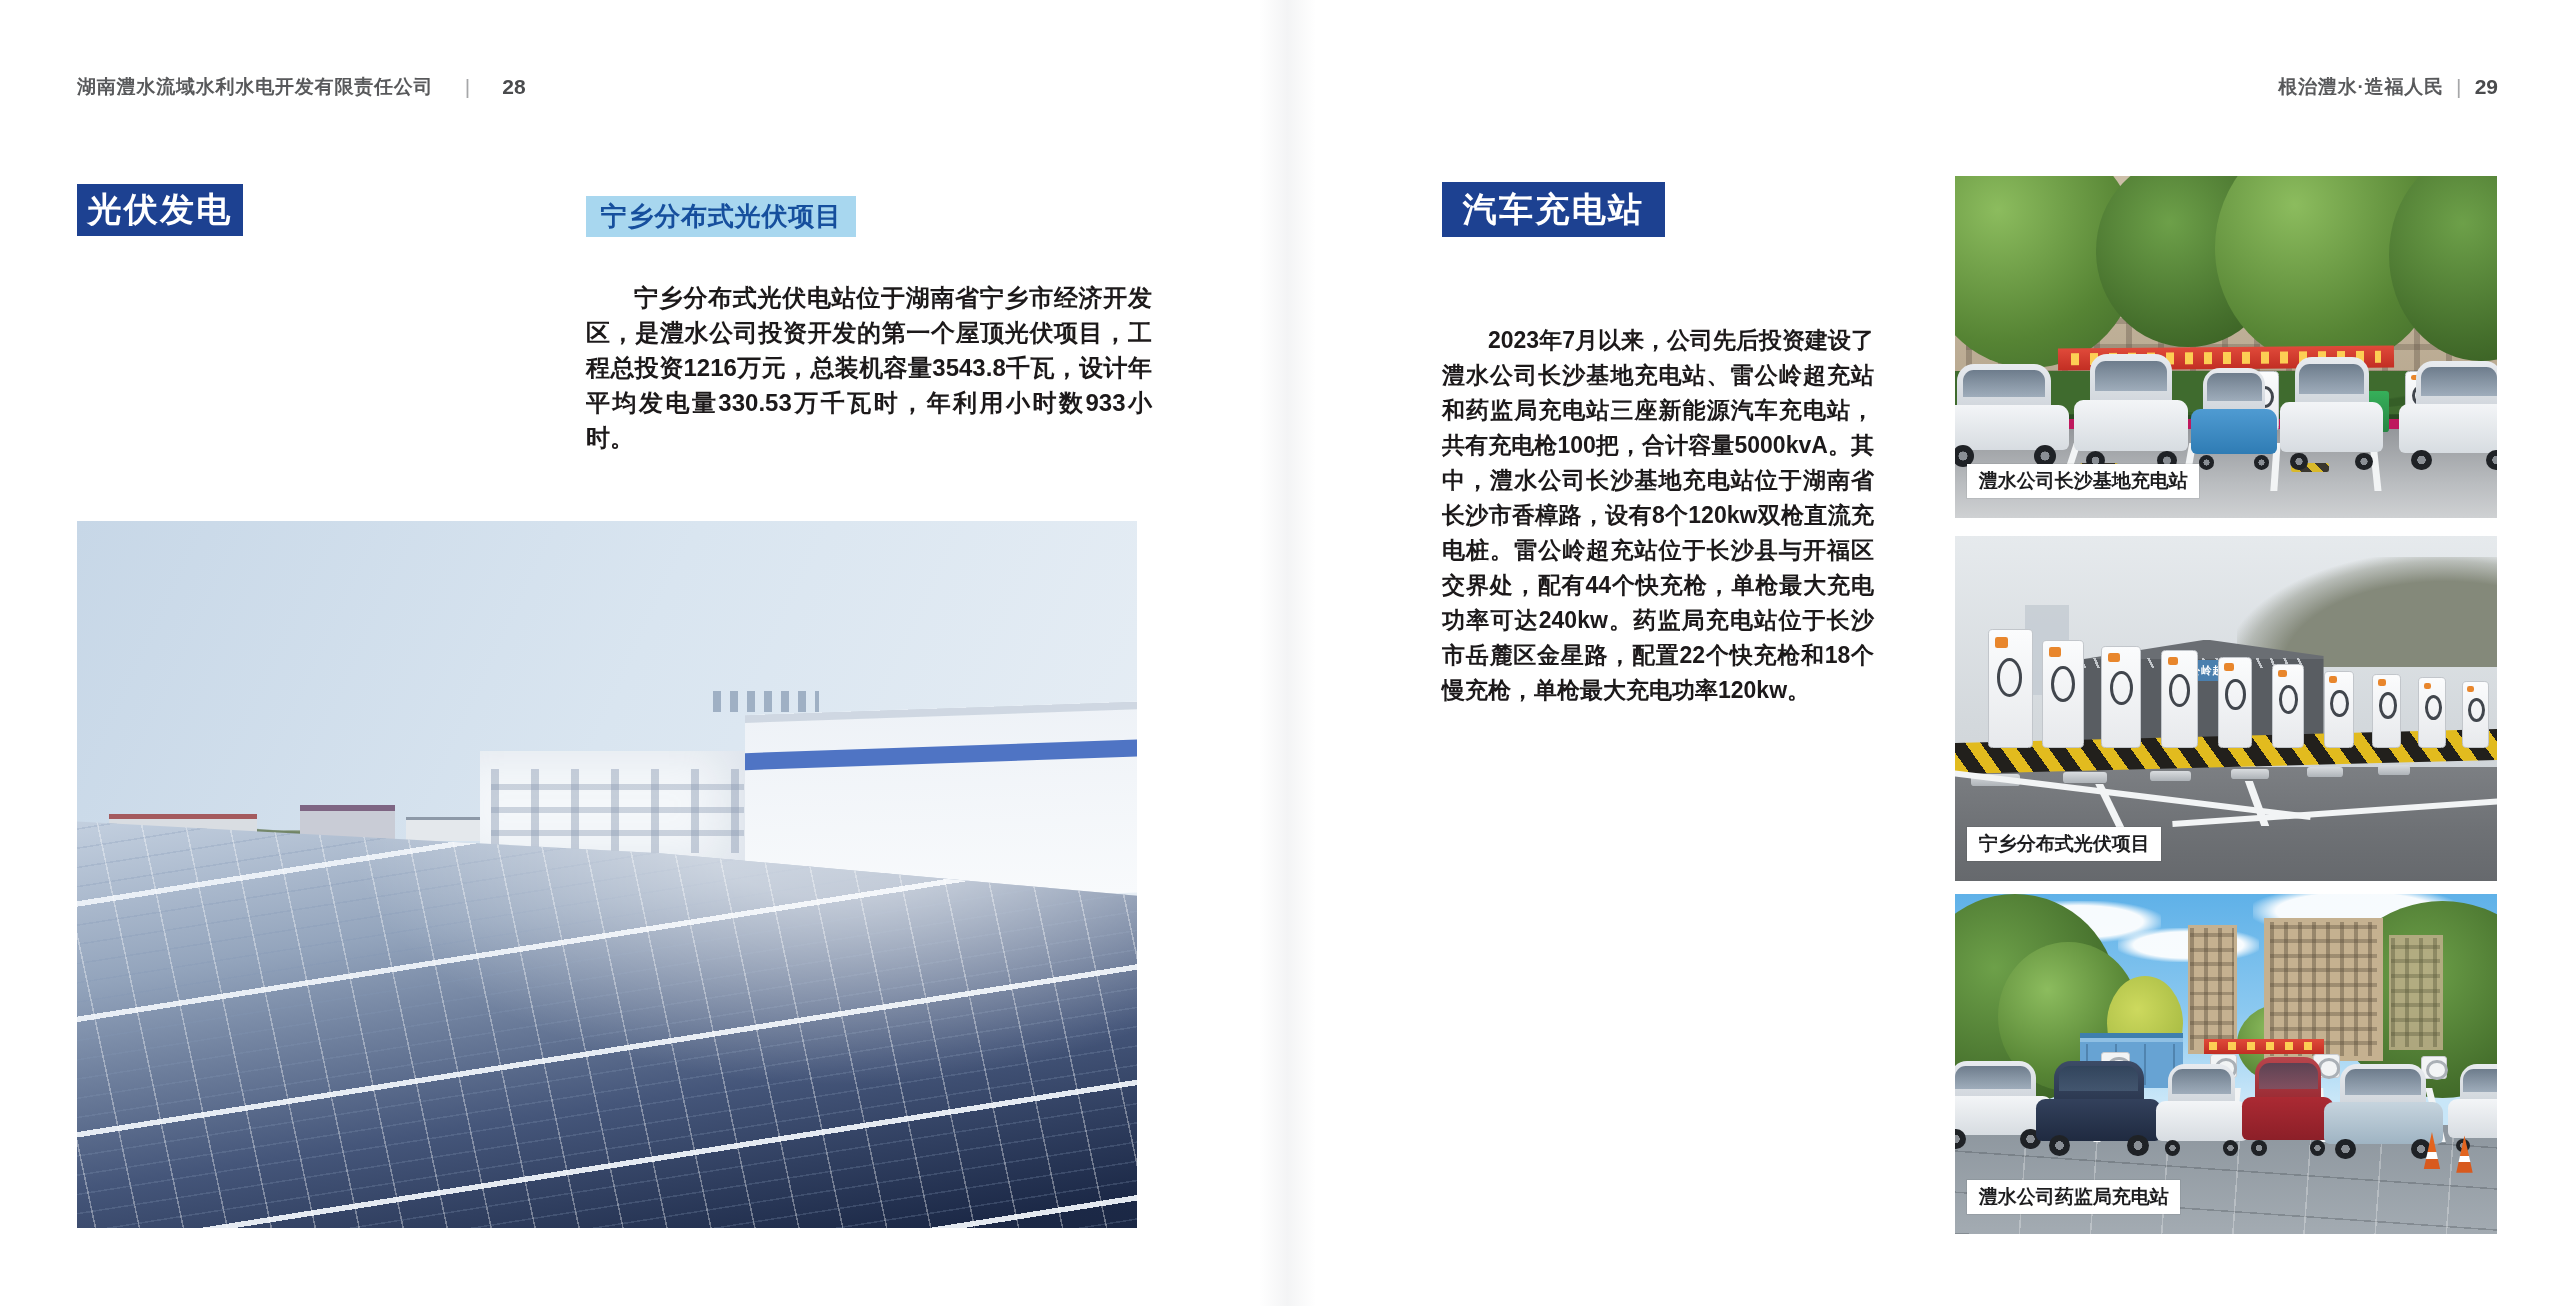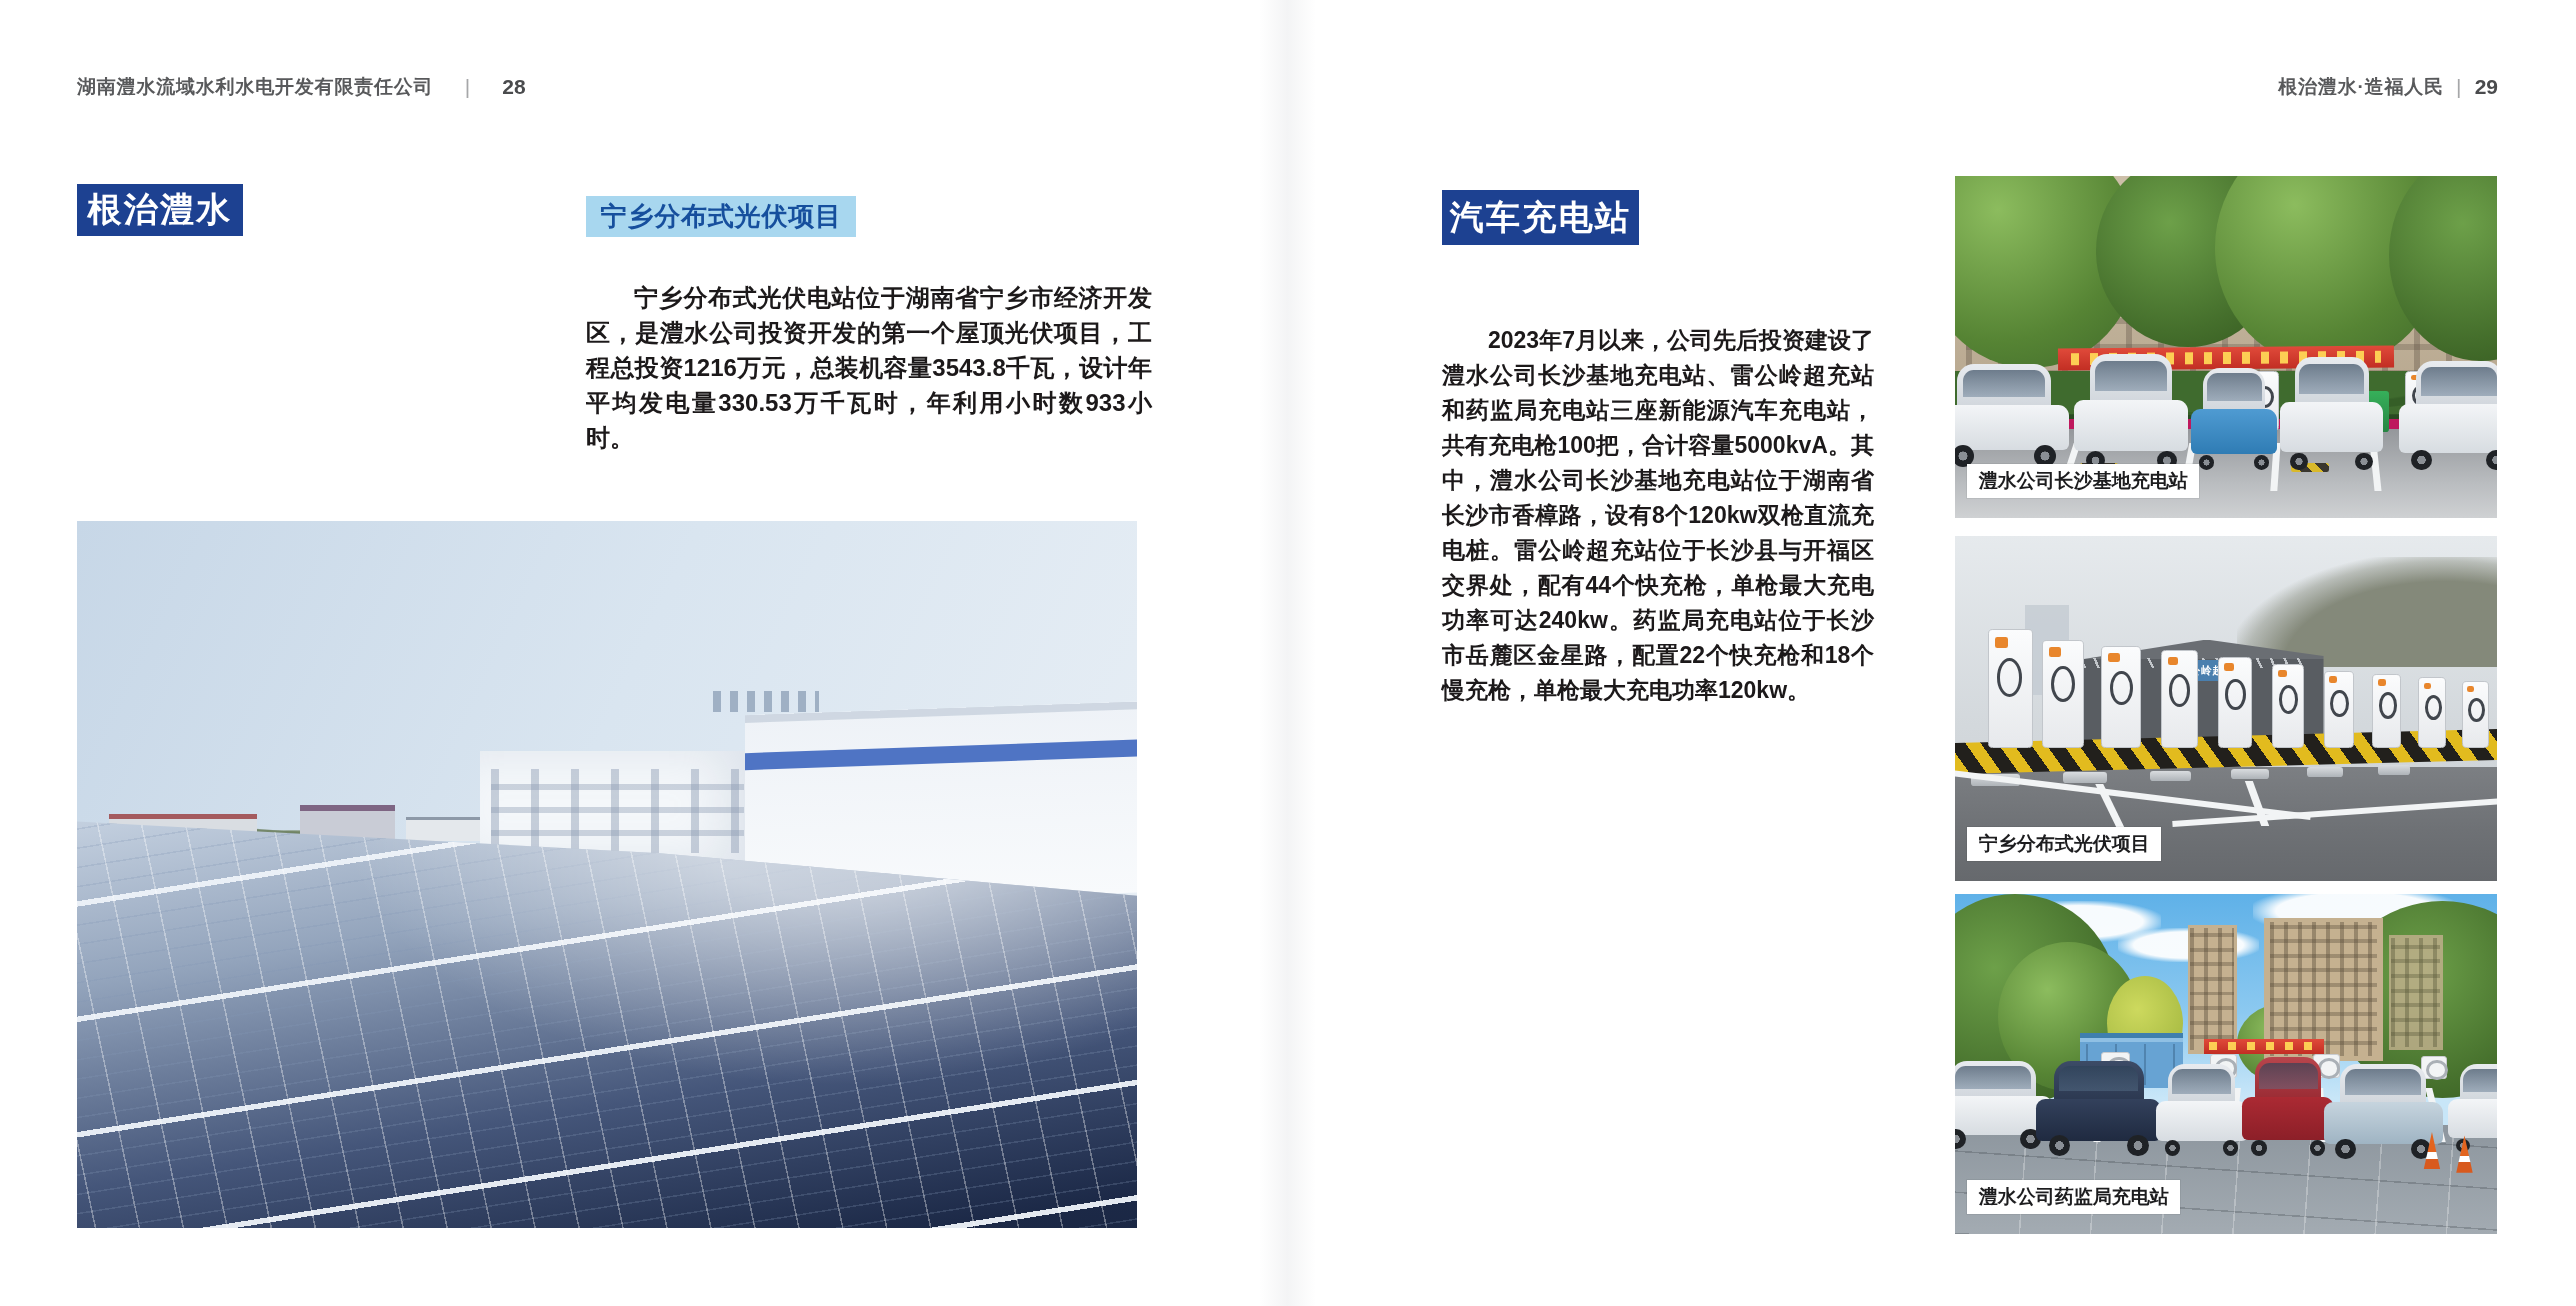--- a/index.html
+++ b/index.html
@@ -12,21 +12,21 @@
   .hdr{position:absolute;top:74px;display:flex;align-items:center;font-size:19px;font-weight:700;color:#58595b;letter-spacing:0.8px;}
   .hdr-left{left:77px;gap:19px;}
   .hdr-right{right:78px;}
   .hdr .sep{font-weight:400;color:#a6a7a9;margin:0 12.3px;font-size:21px;}
   .hdr .pageno{color:#4a4b4d;font-size:21px;letter-spacing:0;}
 
   
   .title-box{position:absolute;display:flex;align-items:center;justify-content:center;
              background:#1d4191;color:#ffffff;font-weight:700;font-size:34px;letter-spacing:2.3px;}
   .title-solar{left:77px;top:184px;width:166px;height:52px;}
-  .title-charge{left:1442px;top:190px;width:197px;height:55px;}
+  .title-charge{left:1442px;top:182px;width:223px;height:55px;}
   .subtitle-bar{position:absolute;left:586px;top:196px;height:41px;padding:0 14.6px;
                 display:flex;align-items:center;background:#a8d7ef;color:#164f9d;
                 font-size:26px;font-weight:700;letter-spacing:0.8px;}
 
   
   .para{position:absolute;text-align:justify;text-justify:inter-ideograph;
         font-weight:600;color:#1c191a;text-indent:2em;}
   .para-solar{left:586px;top:280px;width:566px;font-size:24px;line-height:35px;}
   .para-charge{left:1442px;top:323px;width:432px;font-size:23px;line-height:35px;}
 
@@ -150,21 +150,21 @@
     <span>湖南澧水流域水利水电开发有限责任公司</span>
     <span class="sep">|</span>
     <span class="pageno">28</span>
   </div>
   <div class="hdr hdr-right">
     <span>根治澧水·造福人民</span>
     <span class="sep">|</span>
     <span class="pageno">29</span>
   </div>
 
-  <div class="title-box title-solar">根治澧水</div>
+  <div class="title-box title-solar">光伏发电</div>
   <div class="subtitle-bar">宁乡分布式光伏项目</div>
   <div class="para para-solar">宁乡分布式光伏电站位于湖南省宁乡市经济开发区，是澧水公司投资开发的第一个屋顶光伏项目，工程总投资1216万元，总装机容量3543.8千瓦，设计年平均发电量330.53万千瓦时，年利用小时数933小时。</div>
 
   <div class="photo photo-solar">
     <div class="horizon-trees"></div>
     <div class="horizon-bldg-red"></div>
     <div class="horizon-bldg-purple"></div>
     <div class="horizon-bldg-white"></div>
     <div class="bldg-mid">
       <div class="win"></div>

